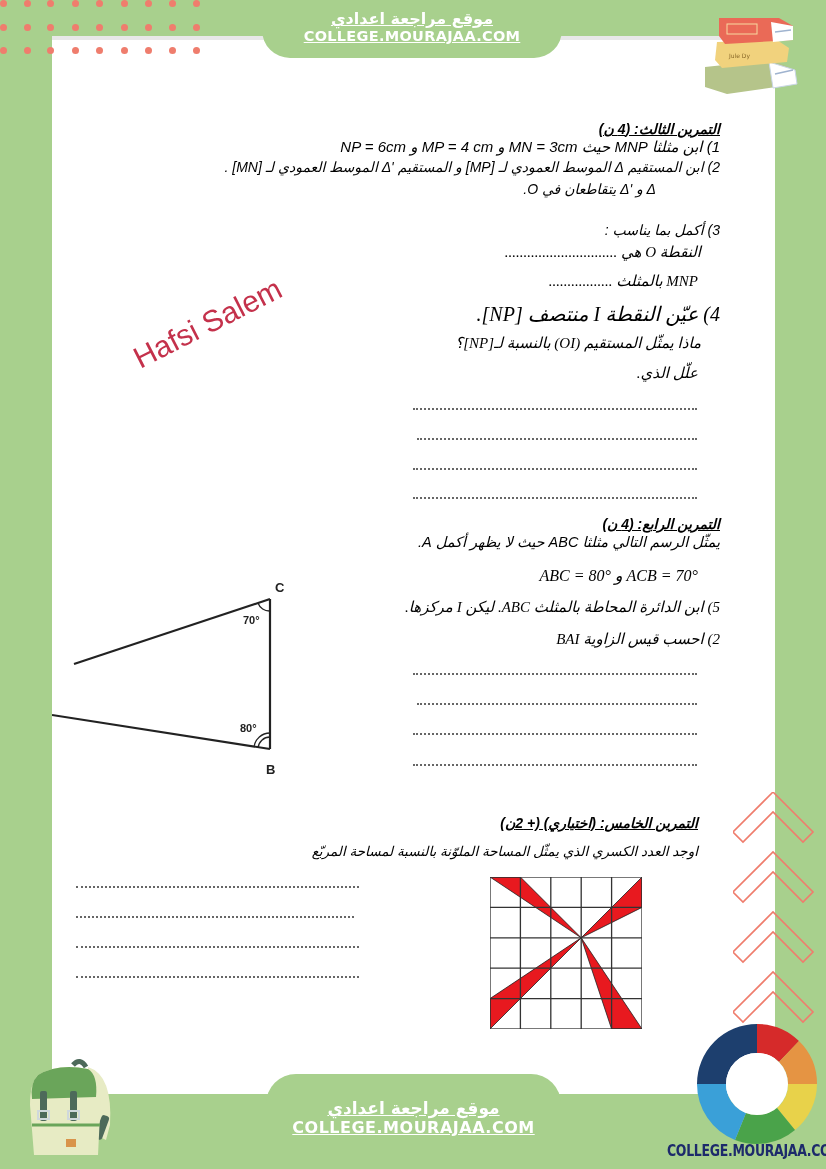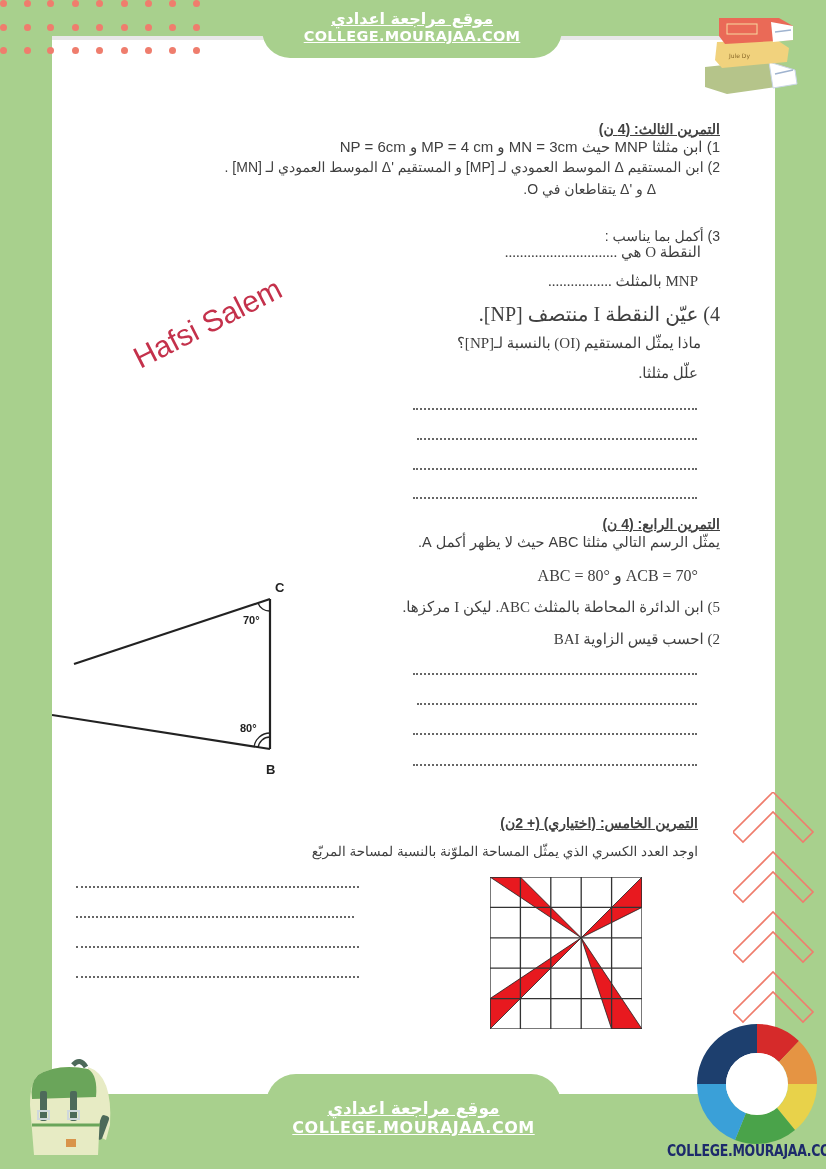--- a/index.html
+++ b/index.html
@@ -8,21 +8,21 @@
   .topshade { position:absolute; left:52px; top:36px; width:723px; height:4px; background:#e8e8e8; }
   .dots { position:absolute; left:0; top:0; width:210px; height:60px; }
   .dot { position:absolute; width:7px; height:7px; border-radius:50%; background:#ef7d6d; }
   .header-tab { position:absolute; left:262px; top:0; width:300px; height:58px; background:#a8d08d; border-radius:0 0 28px 28px; text-align:center; color:#ffffff; }
   .header-tab .ar { font-family:"DejaVu Sans", sans-serif; font-size:16px; font-weight:bold; margin-top:9px; text-decoration:underline; direction:rtl; }
   .header-tab .en { font-family:"DejaVu Sans", sans-serif; font-size:14.5px; font-weight:bold; text-decoration:underline; letter-spacing:0.3px; }
   .footer-band { position:absolute; left:0; top:1094px; width:826px; height:75px; background:#a8d08d; }
   .footer-tab { position:absolute; left:266px; top:1074px; width:295px; height:95px; background:#a8d08d; border-radius:30px 30px 0 0; text-align:center; color:#fff; }
   .footer-tab .ar { font-family:"DejaVu Sans", sans-serif; font-size:17px; font-weight:bold; margin-top:24px; text-decoration:underline; direction:rtl; }
   .footer-tab .en { font-family:"DejaVu Sans", sans-serif; font-size:16px; font-weight:bold; text-decoration:underline; letter-spacing:0.5px; }
-  .t { position:absolute; color:#404040; font-size:14px; white-space:nowrap; direction:rtl; }
+  .t { position:absolute; color:#000000; font-size:14px; white-space:nowrap; direction:rtl;font-style:italic; }
   .title { font-weight:bold; text-decoration:underline; font-size:14px; }
   .dotline { position:absolute; height:0; border-bottom:2px dotted #666; }
   .watermark { position:absolute; left:128px; top:345px; color:#c4314b; font-size:30px; transform:rotate(-27deg); transform-origin:left top; white-space:nowrap; }
   .books { position:absolute; left:697px; top:12px; width:110px; height:85px; }
   .backpack { position:absolute; left:18px; top:1055px; width:95px; height:105px; }
   .logo { position:absolute; left:695px; top:1022px; width:125px; height:125px; }
   .logo-text { position:absolute; left:667px; top:1143px; width:160px; font-family:"DejaVu Sans", sans-serif; font-weight:bold; font-size:12.5px; color:#1d2a6b; letter-spacing:-0.3px; transform:scaleY(1.2); }
   .chevrons { position:absolute; left:733px; top:792px; width:90px; height:240px; }
   .grid-fig { position:absolute; left:490px; top:877px; width:152px; height:152px; }
   .tri-fig { position:absolute; left:52px; top:575px; width:250px; height:205px; }
@@ -77,26 +77,26 @@
   <path d="M22 6 L82 6 L96 14 L96 28 L28 32 L22 24 Z" fill="#ea6a57"></path>
   <rect x="30" y="12" width="30" height="10" fill="none" stroke="#f7d9a0" stroke-width="1"></rect>
   <path d="M74 10 L96 14 L96 28 L76 30 Z" fill="#ffffff"></path>
   <line x1="78" y1="20" x2="94" y2="18" stroke="#9fb3cf" stroke-width="1.5"></line>
 </svg>
 
 <div class="t title" style="right:106px;top:121px;">التمرين الثالث: (4 ن)</div>
 <div class="t" style="right:106px;top:138px;font-size:15px;">1)   ابن مثلثا MNP حيث MN = 3cm و  MP = 4 cm  و NP = 6cm</div>
 <div class="t" style="right:106px;top:159px;font-size:14px;">2)  ابن المستقيم Δ الموسط العمودي لـ [MP] و المستقيم 'Δ الموسط العمودي لـ [MN] .</div>
 <div class="t" style="right:170px;top:181px;">Δ و 'Δ  يتقاطعان في O.</div>
-<div class="t" style="right:106px;top:228px;text-align:right;">3)  أكمل بما يناسب :</div>
+<div class="t" style="right:106px;top:222px;text-align:right;">3)  أكمل بما يناسب :</div>
 <div class="t" style="right:125px;top:243px;font-family:'Liberation Serif',serif;font-size:15px;margin-left:32px;">النقطة O هي ..............................</div>
 <div class="t" style="right:128px;top:272px;font-family:'Liberation Serif',serif;font-size:15px;">MNP بالمثلث .................</div>
 <div class="t" style="right:106px;top:302px;font-family:'Liberation Serif',serif;font-size:20px;">4)  عيّن النقطة I منتصف [NP].</div>
 <div class="t" style="right:125px;top:334px;font-family:'Liberation Serif',serif;font-size:15px;">ماذا يمثّل المستقيم (OI) بالنسبة لـ[NP]؟</div>
-<div class="t" style="right:128px;top:364px;font-family:'Liberation Serif',serif;font-size:15px;">علّل مثلثا.</div>
+<div class="t" style="right:128px;top:364px;font-family:'Liberation Serif',serif;font-size:15px;">علّل الذي.</div>
 
 <div class="dotline" style="left:413px;top:408px;width:284px;"></div>
 <div class="dotline" style="left:417px;top:438px;width:280px;"></div>
 <div class="dotline" style="left:413px;top:468px;width:284px;"></div>
 <div class="dotline" style="left:413px;top:497px;width:284px;"></div>
 
 <div class="watermark" style="direction:ltr;">Hafsi Salem</div>
 
 <div class="t title" style="right:106px;top:516px;">التمرين الرابع: (4 ن)</div>
 <div class="t" style="right:106px;top:534px;font-size:14.5px;">يمثّل الرسم التالي مثلثا ABC حيث لا يظهر أكمل A.</div>

